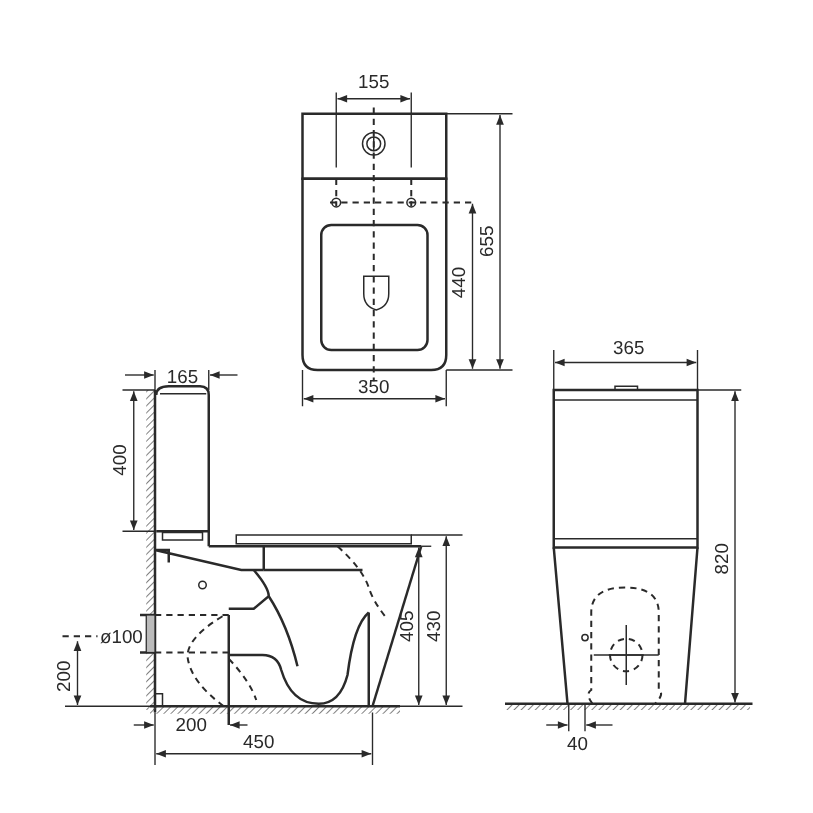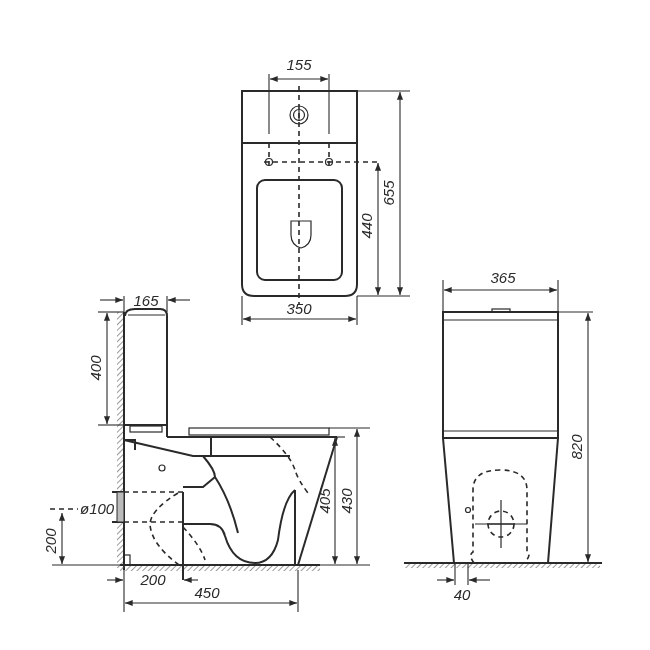--- a/index.html
+++ b/index.html
@@ -1,17 +1,17 @@
 <!DOCTYPE html>
 <html><head>
 <meta charset="utf-8">
 <style>
   html, body { margin: 0; padding: 0; background: #ffffff; }
   body { width: 650px; height: 650px; overflow: hidden; }
-  #drawing { position: absolute; left: 0; top: 0; width: 650px; height: 650px; font-style: italic; }
+  #drawing { position: absolute; left: 0; top: 0; width: 650px; height: 650px; }
   svg text { font-family: "Liberation Sans", sans-serif; font-size: 15px; fill: #2a2a2a; }
   .ln { stroke: #2a2a2a; stroke-width: 2; fill: none; }
   .thin { stroke: #2a2a2a; stroke-width: 1.2; fill: none; }
   .dash { stroke: #2a2a2a; stroke-width: 1.6; fill: none; stroke-dasharray: 5 4; }
   .dim { stroke: #2a2a2a; stroke-width: 1.1; fill: none; }
 </style>
 </head>
 <body>
 
 <div id="drawing">

